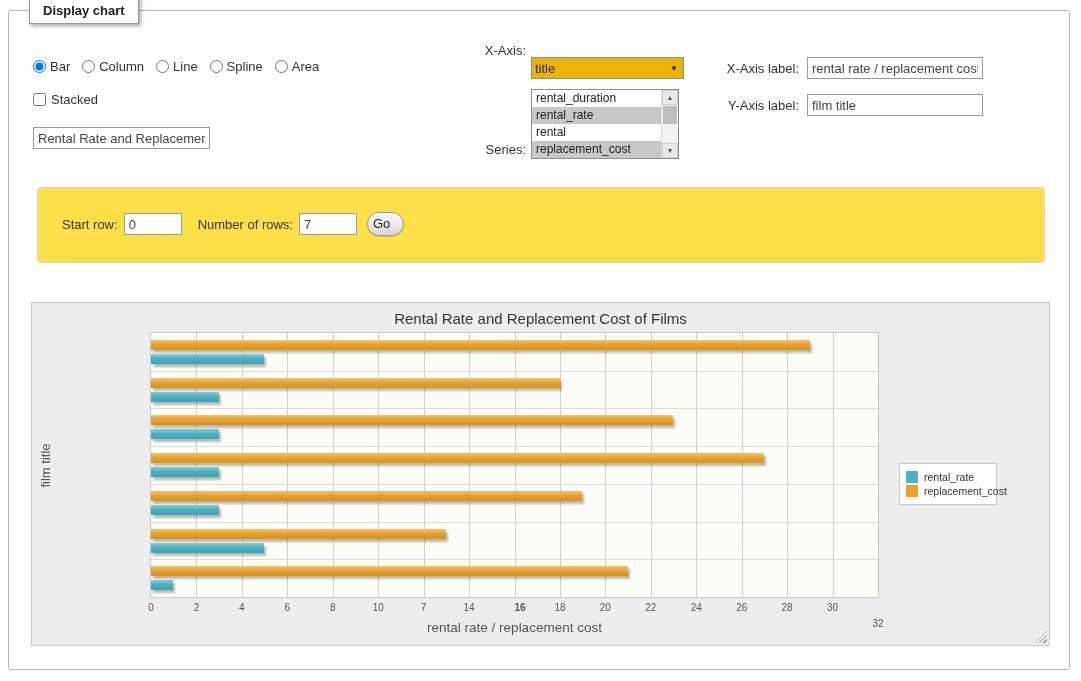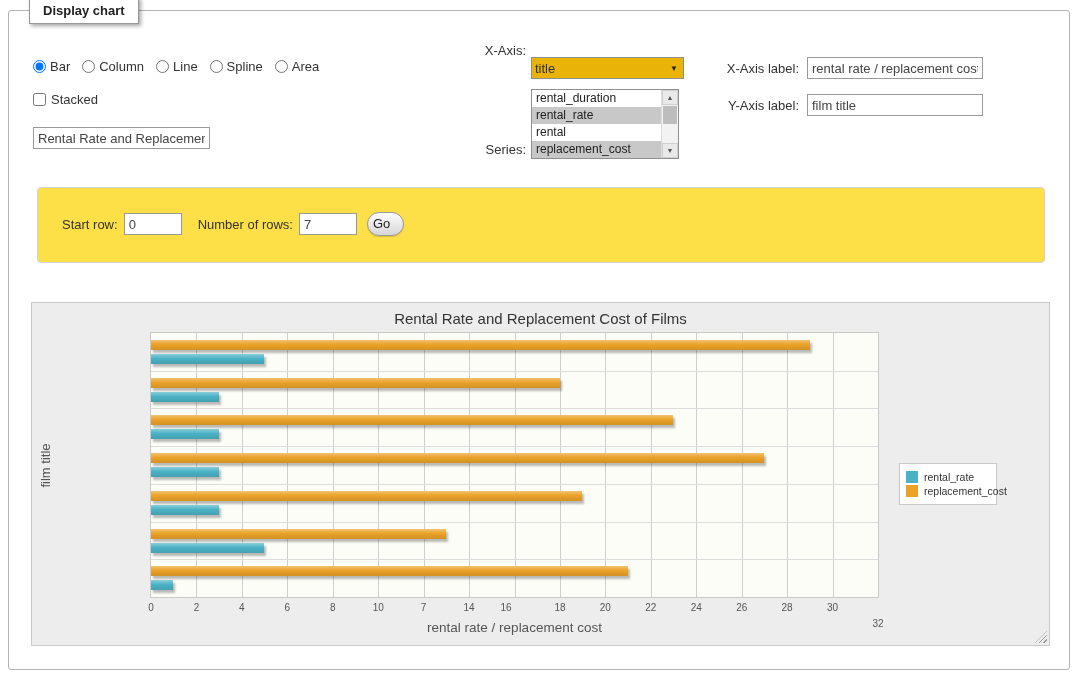--- a/index.html
+++ b/index.html
@@ -254,21 +254,21 @@
       </div>
     <div class="xticks">
         <span class="xtick" style="left: 1px;">0</span>
         <span class="xtick" style="left: 46.4375px;">2</span>
         <span class="xtick" style="left: 91.875px;">4</span>
         <span class="xtick" style="left: 137.312px;">6</span>
         <span class="xtick" style="left: 182.75px;">8</span>
         <span class="xtick" style="left: 228.188px;">10</span>
         <span class="xtick" style="left: 273.625px;">7</span>
         <span class="xtick" style="left: 319.062px;">14</span>
-        <span class="xtick" style="left: 356px;">16</span>
+        <span class="xtick" style="left: 370px; font-weight: bold;">16</span>
         <span class="xtick" style="left: 409.938px;">18</span>
         <span class="xtick" style="left: 455.375px;">20</span>
         <span class="xtick" style="left: 500.812px;">22</span>
         <span class="xtick" style="left: 546.25px;">24</span>
         <span class="xtick" style="left: 591.688px;">26</span>
         <span class="xtick" style="left: 637.125px;">28</span>
         <span class="xtick" style="left: 682.562px; text-align: center;">30</span>
         <span class="xtick" style="left: 728px; margin-top: 16px;">32</span>
       </div>
     <div class="x-axis-title">rental rate / replacement cost</div>

